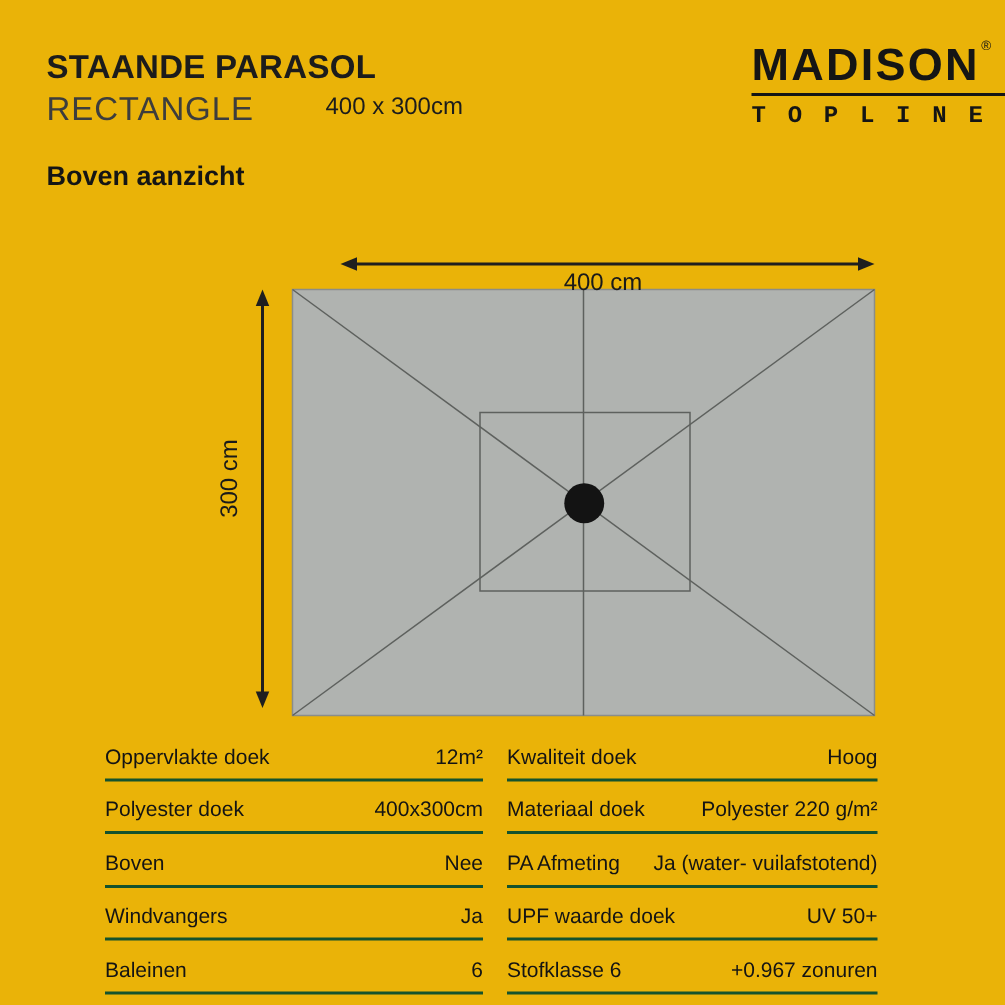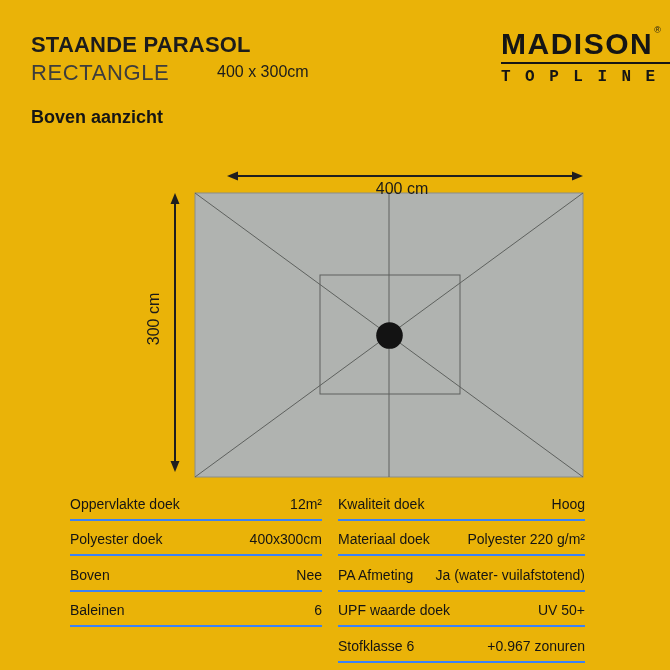--- a/index.html
+++ b/index.html
@@ -25,21 +25,21 @@
   .dim-h-label { position:absolute; left:342px; top:148px; width:120px; text-align:center; font-size:16px; color:#1a1a1a;margin-top:32px; }
   .dim-v-label { position:absolute; left:114px; top:310px; width:80px; height:18px; text-align:center; font-size:16px; color:#1a1a1a; transform:rotate(-90deg); }
 
   
   .spec-col { position:absolute; top:485px; }
   .spec-col.left { left:70px; width:252px; }
   .spec-col.right { left:338px; width:247px; }
   .spec-row {
     height:35.6px; box-sizing:border-box;
     display:flex; justify-content:space-between; align-items:flex-end;
-    padding-bottom:7px; border-bottom:2px solid #3b82f6;
+    padding-bottom:7px; border-bottom:2px solid #14532d;
     font-size:14px; color:#141414;
   }
   .spec-label { white-space:nowrap; }
   .spec-value { white-space:nowrap; text-align:right; }
 </style>
 </head>
 <body>
 
 <div class="page">
 
@@ -86,20 +86,24 @@
     </div>
     <div class="spec-row">
       <span class="spec-label">Polyester doek</span>
       <span class="spec-value">400x300cm</span>
     </div>
     <div class="spec-row">
       <span class="spec-label">Boven</span>
       <span class="spec-value">Nee</span>
     </div>
     <div class="spec-row">
+      <span class="spec-label">Windvangers</span>
+      <span class="spec-value">Ja</span>
+    </div>
+    <div class="spec-row">
       <span class="spec-label">Baleinen</span>
       <span class="spec-value">6</span>
     </div>
   </div>
 
   <div class="spec-col right">
     <div class="spec-row">
       <span class="spec-label">Kwaliteit doek</span>
       <span class="spec-value">Hoog</span>
     </div>

